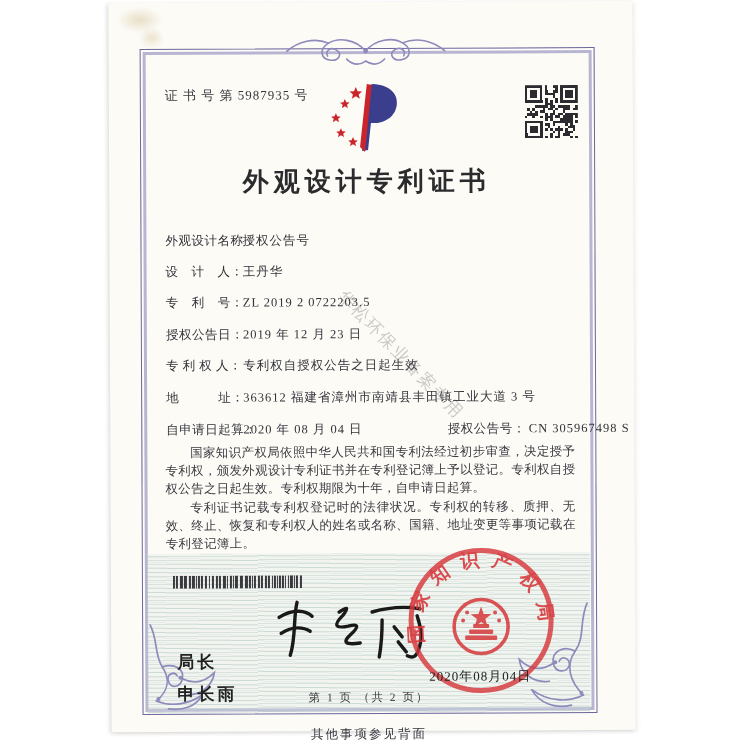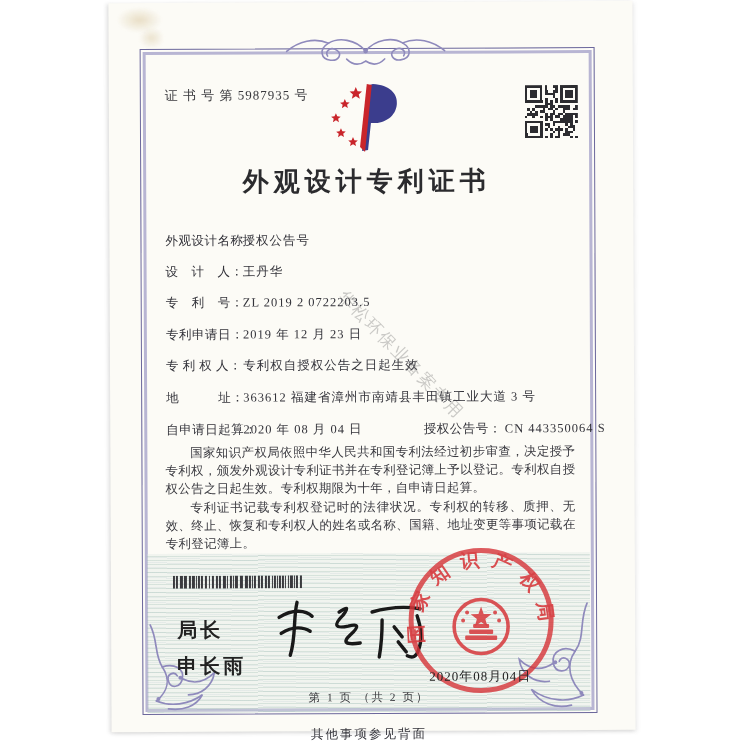--- a/index.html
+++ b/index.html
@@ -20,30 +20,30 @@
                          repeating-linear-gradient(2deg,rgba(120,150,170,.10) 0 1px,rgba(120,150,170,0) 1px 5px);}
   .cert-no{position:absolute;left:56px;top:84px;font-size:13px;letter-spacing:1px;color:#3a3a3e;}
   .qr{position:absolute;left:416px;top:84px;width:53px;height:53px;}
   .logo{position:absolute;left:219px;top:80px;width:72px;height:72px;}
   .title{position:absolute;left:31px;top:162px;width:453px;text-align:center;
          font-size:26px;font-weight:600;letter-spacing:5px;color:#2b2b2e;}
   .fields{position:absolute;left:56px;top:0;width:420px;}
   .frow{position:absolute;left:0;white-space:nowrap;font-size:12.5px;color:#33333a;}
   .frow .lab{display:inline-block;width:74px;letter-spacing:.5px;}
   .frow .val{margin-left:0px;letter-spacing:1px;}
-  .frow .lab2{margin-left:58px;letter-spacing:.5px;}
+  .frow .lab2{margin-left:82px;letter-spacing:.5px;}
   .r0{top:230px}.r1{top:261px}.r2{top:292px}.r3{top:324px}.r4{top:355px}.r5{top:387px}.r6{top:419px}
   .paras{position:absolute;left:55px;top:441px;width:410px;font-size:12.4px;line-height:18.2px;
          color:#3a3a40;text-align:justify;}
   .paras p{margin:0;text-indent:2em;letter-spacing:.4px;}
   .watermark{position:absolute;left:291px;top:353px;transform:translate(-50%,-50%) rotate(46deg);
          font-size:17px;letter-spacing:2px;color:rgba(105,105,105,.34);white-space:nowrap;pointer-events:none;}
   .barcode{position:absolute;left:62px;top:573px;width:130px;height:13px;}
-  .director{position:absolute;left:66px;top:614px;font-family:"Liberation Sans","DejaVu Sans",sans-serif;
-         font-size:20px;font-weight:600;letter-spacing:3px;color:#222;}
+  .director{position:absolute;left:66px;top:648px;font-family:"Liberation Sans","DejaVu Sans",sans-serif;
+         font-size:17px;font-weight:600;letter-spacing:3px;color:#222;}
   .director div{margin-bottom:9px;}
   .signature{position:absolute;left:158px;top:590px;width:165px;height:75px;}
   .seal{position:absolute;left:294px;top:543px;width:152px;height:152px;opacity:.92;}
   .seal-date{position:absolute;left:318px;top:649px;font-size:13px;letter-spacing:1px;color:#222;z-index:3;margin-top:17px;}
   .page-footer{position:absolute;left:31px;top:688px;width:453px;text-align:center;font-size:11.5px;
          letter-spacing:2px;color:#3a3a3e;}
   .back-note{position:absolute;left:31px;top:724px;width:453px;text-align:center;font-size:12.5px;
          letter-spacing:2px;color:#33333a;}
   .ornament{position:absolute;pointer-events:none;}
   .orn-top{left:172px;top:31px;width:170px;height:36px;}
@@ -346,36 +346,36 @@
       </div>
       <div class="frow r1">
         <span class="lab">设　计　人：</span>
         <span class="val">王丹华</span>
       </div>
       <div class="frow r2">
         <span class="lab">专　利　号：</span>
         <span class="val">ZL 2019 2 0722203.5</span>
       </div>
       <div class="frow r3">
-        <span class="lab">专利申请日：</span>
+        <span class="lab">授权公告日：</span>
         <span class="val">2019 年 12 月 23 日</span>
       </div>
       <div class="frow r4">
         <span class="lab">专 利 权 人：</span>
         <span class="val">专利权自授权公告之日起生效</span>
       </div>
       <div class="frow r5">
         <span class="lab">地　　　址：</span>
         <span class="val">363612 福建省漳州市南靖县丰田镇工业大道 3 号</span>
       </div>
       <div class="frow r6">
         <span class="lab">自申请日起算：</span>
         <span class="val">2020 年 08 月 04 日</span>
         <span class="lab2">授权公告号：</span>
-        <span class="val">CN 443350064 S</span>
+        <span class="val">CN 305967498 S</span>
       </div>
     </div>
 
     <div class="paras">
       <p>国家知识产权局依照中华人民共和国专利法经过初步审查，决定授予专利权，颁发外观设计专利证书并在专利登记簿上予以登记。专利权自授权公告之日起生效。专利权期限为十年，自申请日起算。</p>
       <p>专利证书记载专利权登记时的法律状况。专利权的转移、质押、无效、终止、恢复和专利权人的姓名或名称、国籍、地址变更等事项记载在专利登记簿上。</p>
     </div>
 
     <div class="watermark">华松环保业备案专用</div>
 

